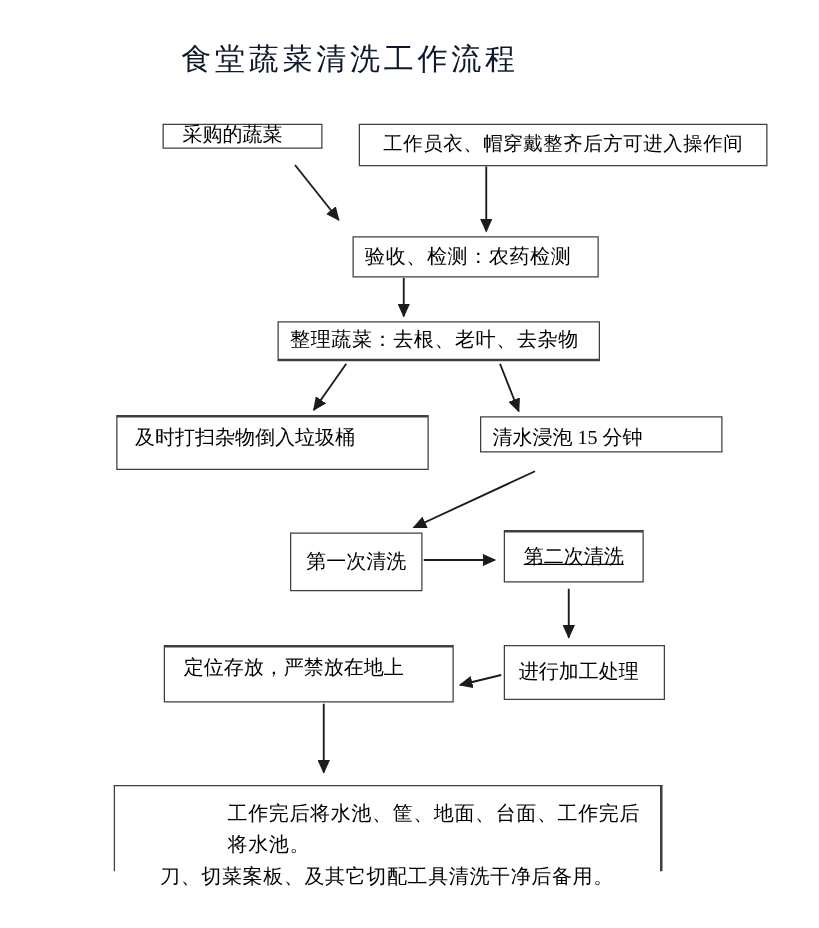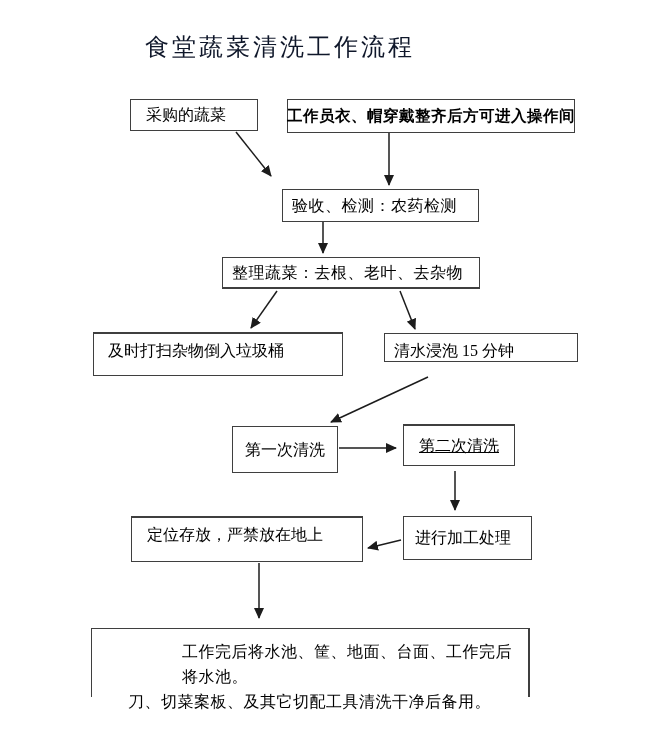--- a/index.html
+++ b/index.html
@@ -17,22 +17,22 @@
   }
   .box{
     position:absolute;
     border:1px solid #3f3f3f;
     background:#fff;
     box-sizing:border-box;
     display:flex;align-items:center;
     font-size:16px;line-height:1.2;
     white-space:nowrap;
   }
-  #box-purchased   {left:130px;top:99px; width:128px;height:32px;padding-left:15px;}
-  #box-staff       {left:287px;top:99px; width:288px;height:34px;justify-content:center;font-size:15.5px;letter-spacing:.5px;font-weight:bold;}
+  #box-purchased   {left:130px;top:99px; width:128px;height:20px;padding-left:15px;}
+  #box-staff       {left:287px;top:99px; width:327px;height:34px;justify-content:center;font-size:15.5px;letter-spacing:.5px;}
   #box-inspection  {left:246px;top:189px;width:197px;height:33px;padding-left:9px;letter-spacing:.5px;margin-left:36px;}
   #box-organize    {left:222px;top:257px;width:258px;height:32px;padding-left:9px;letter-spacing:.5px;border-bottom-width:2px;}
   #box-cleanup     {left:93px; top:332px;width:250px;height:44px;padding-left:14px;border-top-width:2px;align-items:flex-start;padding-top:7px;}
   #box-soak        {left:384px;top:333px;width:194px;height:29px;padding-left:9px;align-items:flex-start;padding-top:7px;}
   #box-wash1       {left:232px;top:426px;width:106px;height:47px;justify-content:center;}
   #box-wash2      {left:403px;top:424px;width:112px;height:42px;justify-content:center;border-top-width:2px;text-decoration:underline;}
   #box-storage     {left:131px;top:516px;width:232px;height:46px;padding-left:15px;border-top-width:2px;align-items:flex-start;padding-top:7px;}
   #box-processing  {left:403px;top:516px;width:129px;height:44px;padding-left:11px;}
   #box-final{
     left:91px;top:628px;width:439px;height:69px;

